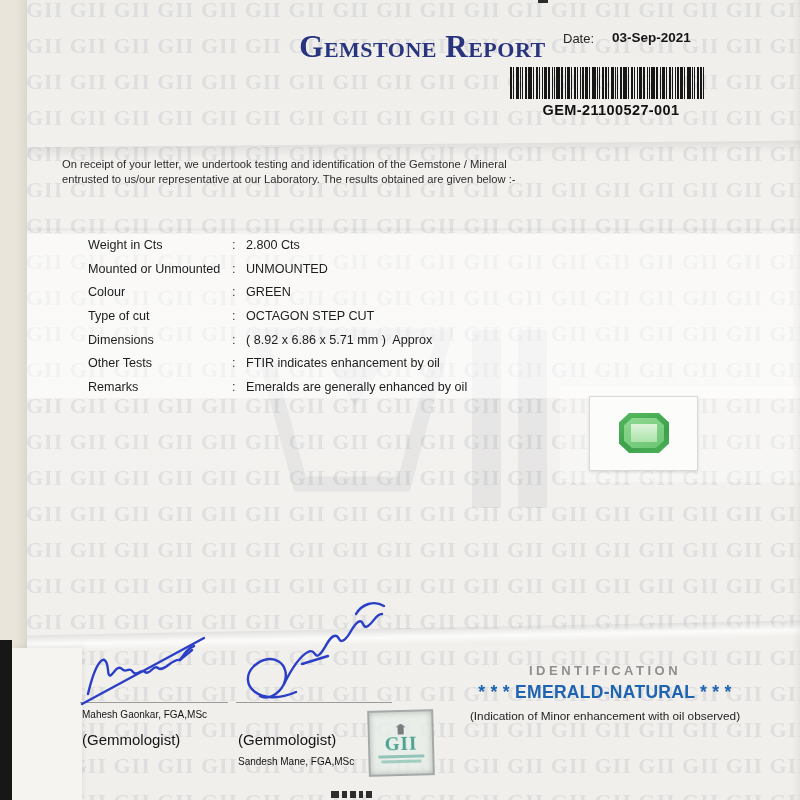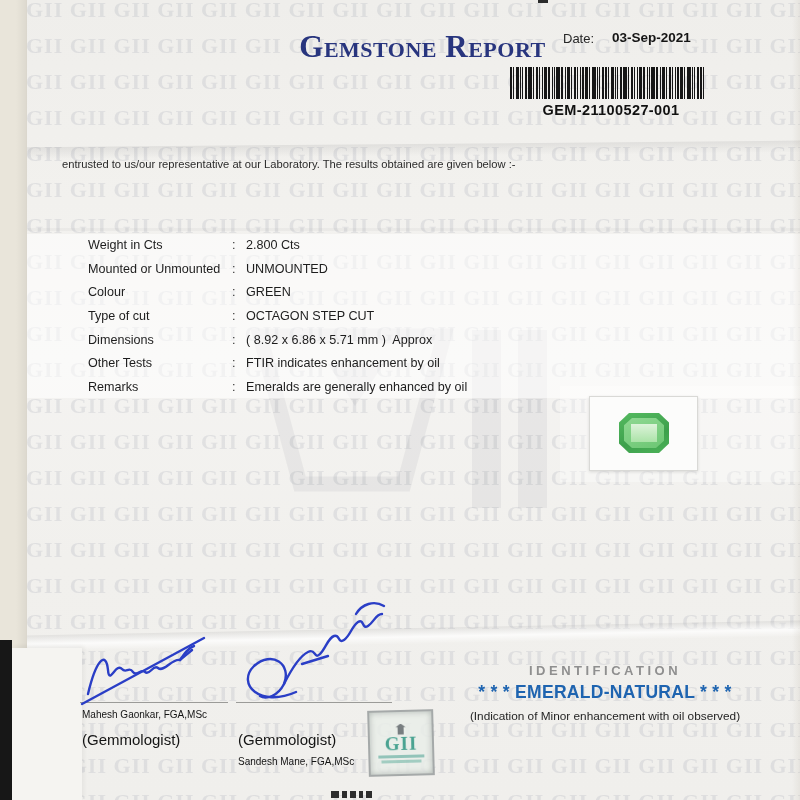--- a/index.html
+++ b/index.html
@@ -201,20 +201,21 @@
       <i style="width: 4px; margin-right: 1px;"></i>
       <i style="width: 1px; margin-right: 1px;"></i>
       <i style="width: 1px; margin-right: 2px;"></i>
       <i style="width: 2px; margin-right: 1px;"></i>
       <i style="width: 2px; margin-right: 1px;"></i>
       <i style="width: 1px; margin-right: 2px;"></i>
     </div>
   <div class="abs report-number">GEM-21100527-001</div>
 
   <div class="abs intro">
+    <div>On receipt of your letter, we undertook testing and identification of the Gemstone / Mineral</div>
     <div>entrusted to us/our representative at our Laboratory. The results obtained are given below :-</div>
   </div>
 
   <div class="abs details">
     <div class="drow">
       <span class="dlabel">Weight in Cts</span>
       <span class="dcolon">:</span>
       <span class="dvalue">2.800 Cts</span>
     </div>
     <div class="drow">

